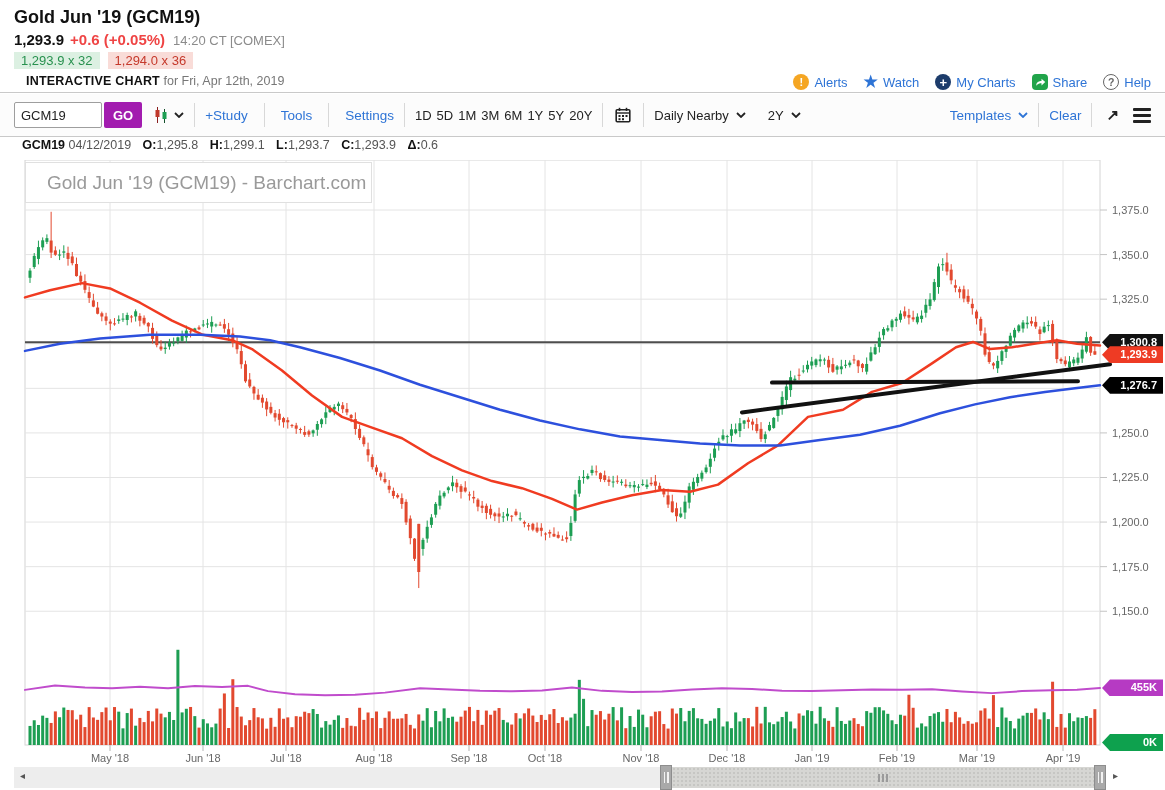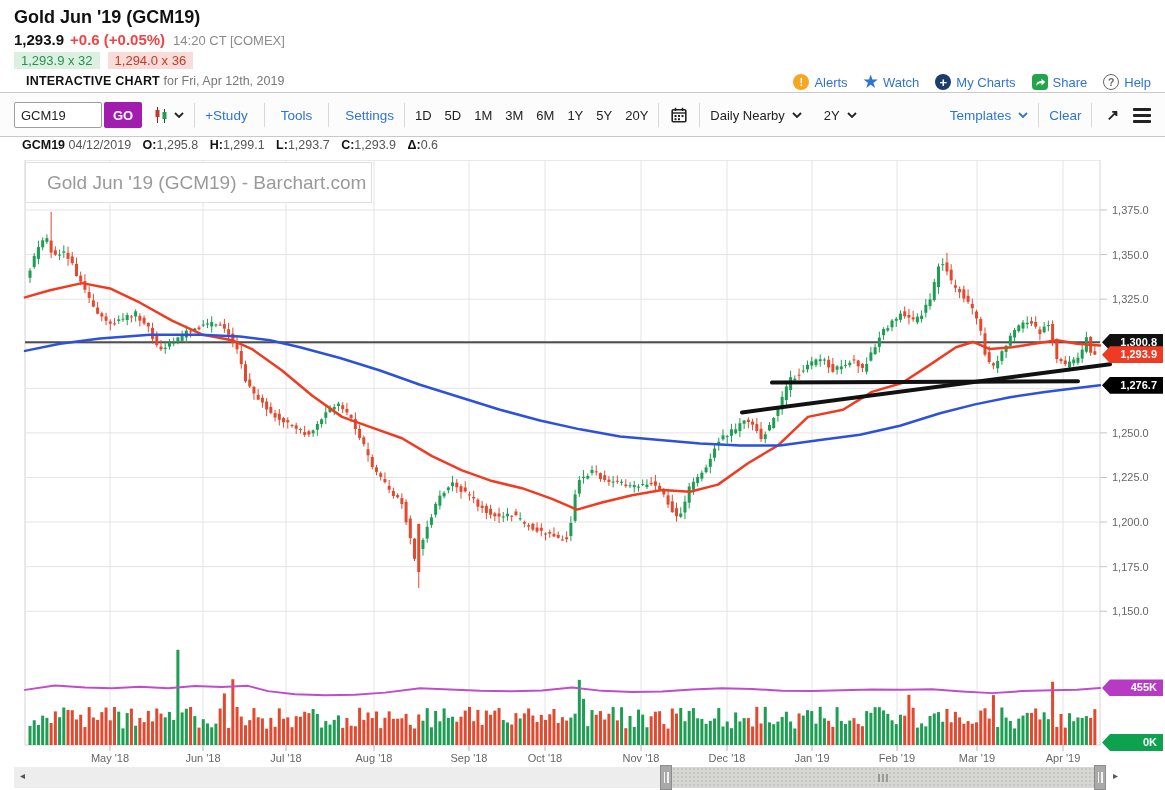--- a/index.html
+++ b/index.html
@@ -30,21 +30,21 @@
   .ic-help { border:1.5px solid #666; color:#666; font-size:10.5px; }
 
   
   .tbar { position:absolute; top:94px; left:0; width:100%; height:43px; background:#fcfcfc; border-bottom:1px solid #c9c9c9; display:flex; align-items:center; padding:0 14px; font-size:13px; }
   .sym-input { width:88px; height:26px; border:1px solid #9e9e9e; border-radius:2px; padding:0 6px; font-size:13px; font-family:inherit; color:#222; }
   .go-btn { height:26px; background:#a21caf; color:#fff; border:none; border-radius:2px; font-weight:bold; font-size:13px; padding:0 9px; margin-left:2px; cursor:pointer; }
   .ctype { display:flex; align-items:center; gap:5px; margin-left:12px; cursor:pointer; }
   .sep { width:1px; height:24px; background:#d8d8d8; margin:0 10px; flex:0 0 auto; }
   .blue-link { color:#2e74d6; cursor:pointer; text-decoration:none; font-size:13.5px; }
   .tlinks { display:flex; gap:16px; align-items:center; }
-  .ranges { display:flex; gap:13px; color:#222; font-size:13px; }
+  .ranges { display:flex; gap:5px; color:#222; font-size:13px; }
   .range-btn { background:none; border:none; font-family:inherit; font-size:13px; color:#222; cursor:pointer; padding:0; }
   .cal { margin:0 2px; display:flex; align-items:center; cursor:pointer; }
   .dd { display:flex; align-items:center; gap:7px; color:#222; cursor:pointer; font-size:13px; }
   .dd + .dd { margin-left:22px; }
   .right-cluster { margin-left:auto; display:flex; align-items:center; }
   .arrow-ic { font-size:15px; color:#222; font-weight:bold; margin:0 4px; cursor:pointer; }
   .burger { display:inline-flex; flex-direction:column; gap:3px; cursor:pointer; margin-left:10px; }
   .burger i { width:18px; height:3px; background:#222; border-radius:1px; }
 
   

